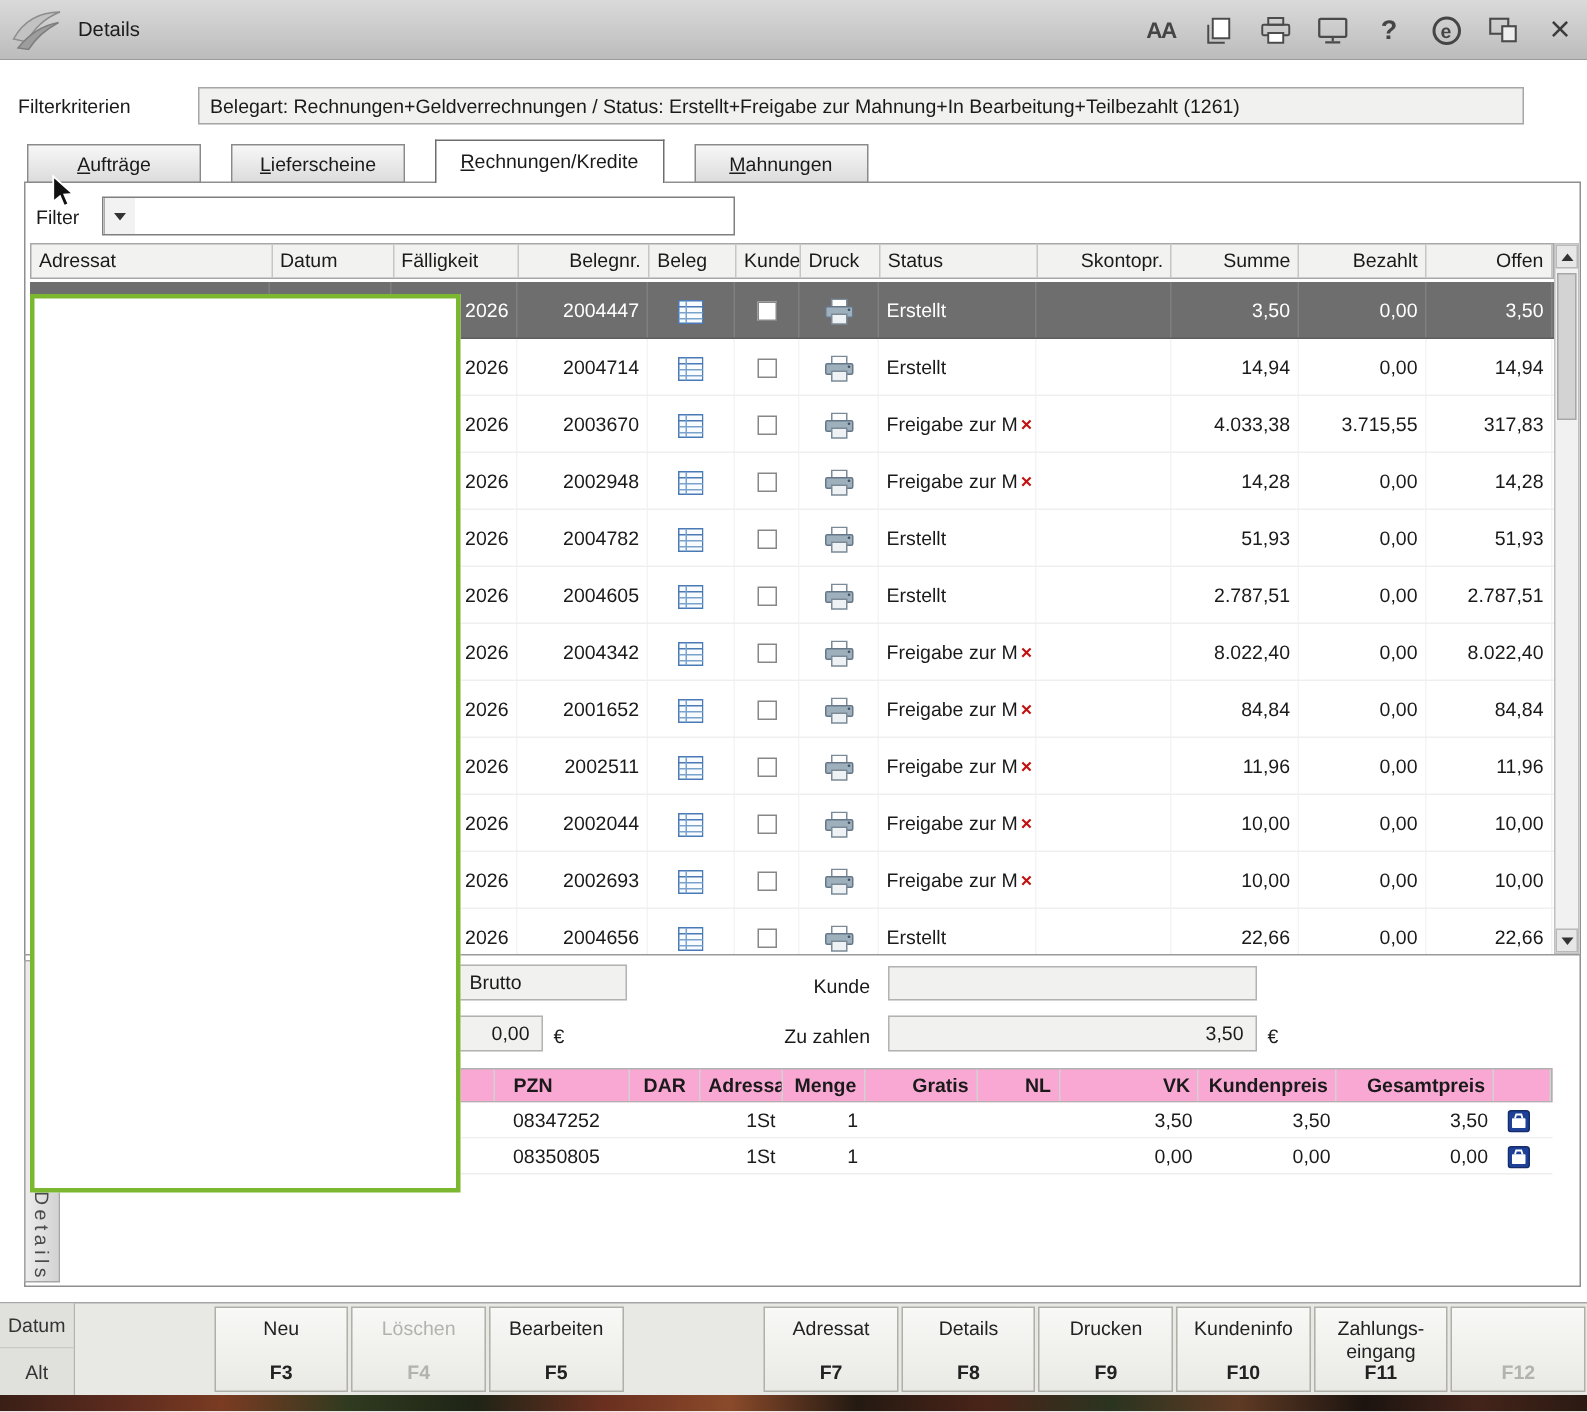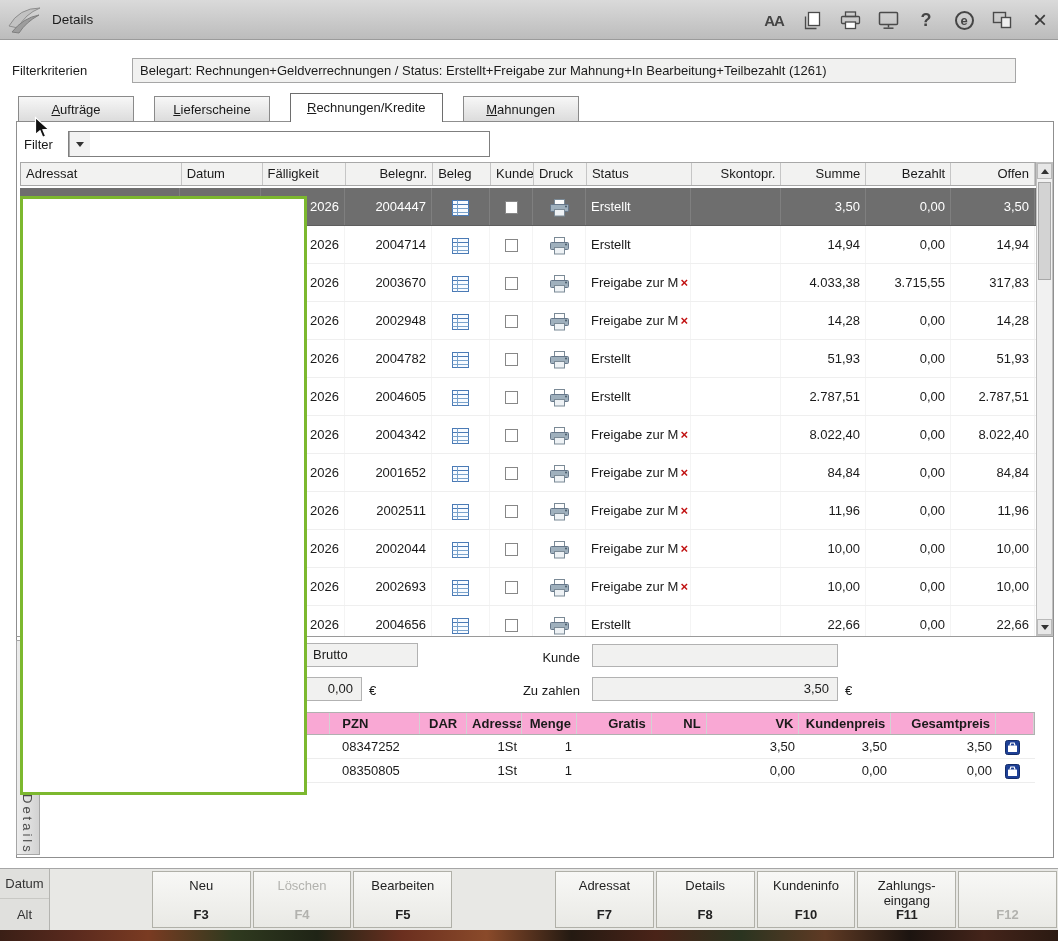--- a/index.html
+++ b/index.html
@@ -599,20 +599,24 @@
         </div>
         <div class="fnbtn">
           <div class="fnlabel">Adressat</div>
           <div class="fnkey">F7</div>
         </div>
         <div class="fnbtn">
           <div class="fnlabel">Details</div>
           <div class="fnkey">F8</div>
         </div>
         <div class="fnbtn">
+          <div class="fnlabel">Drucken</div>
+          <div class="fnkey">F9</div>
+        </div>
+        <div class="fnbtn">
           <div class="fnlabel">Kundeninfo</div>
           <div class="fnkey">F10</div>
         </div>
         <div class="fnbtn">
           <div class="fnlabel">Zahlungs-
 eingang</div>
           <div class="fnkey">F11</div>
         </div>
         <div class="fnbtn disabled">
           <div class="fnlabel"></div>

